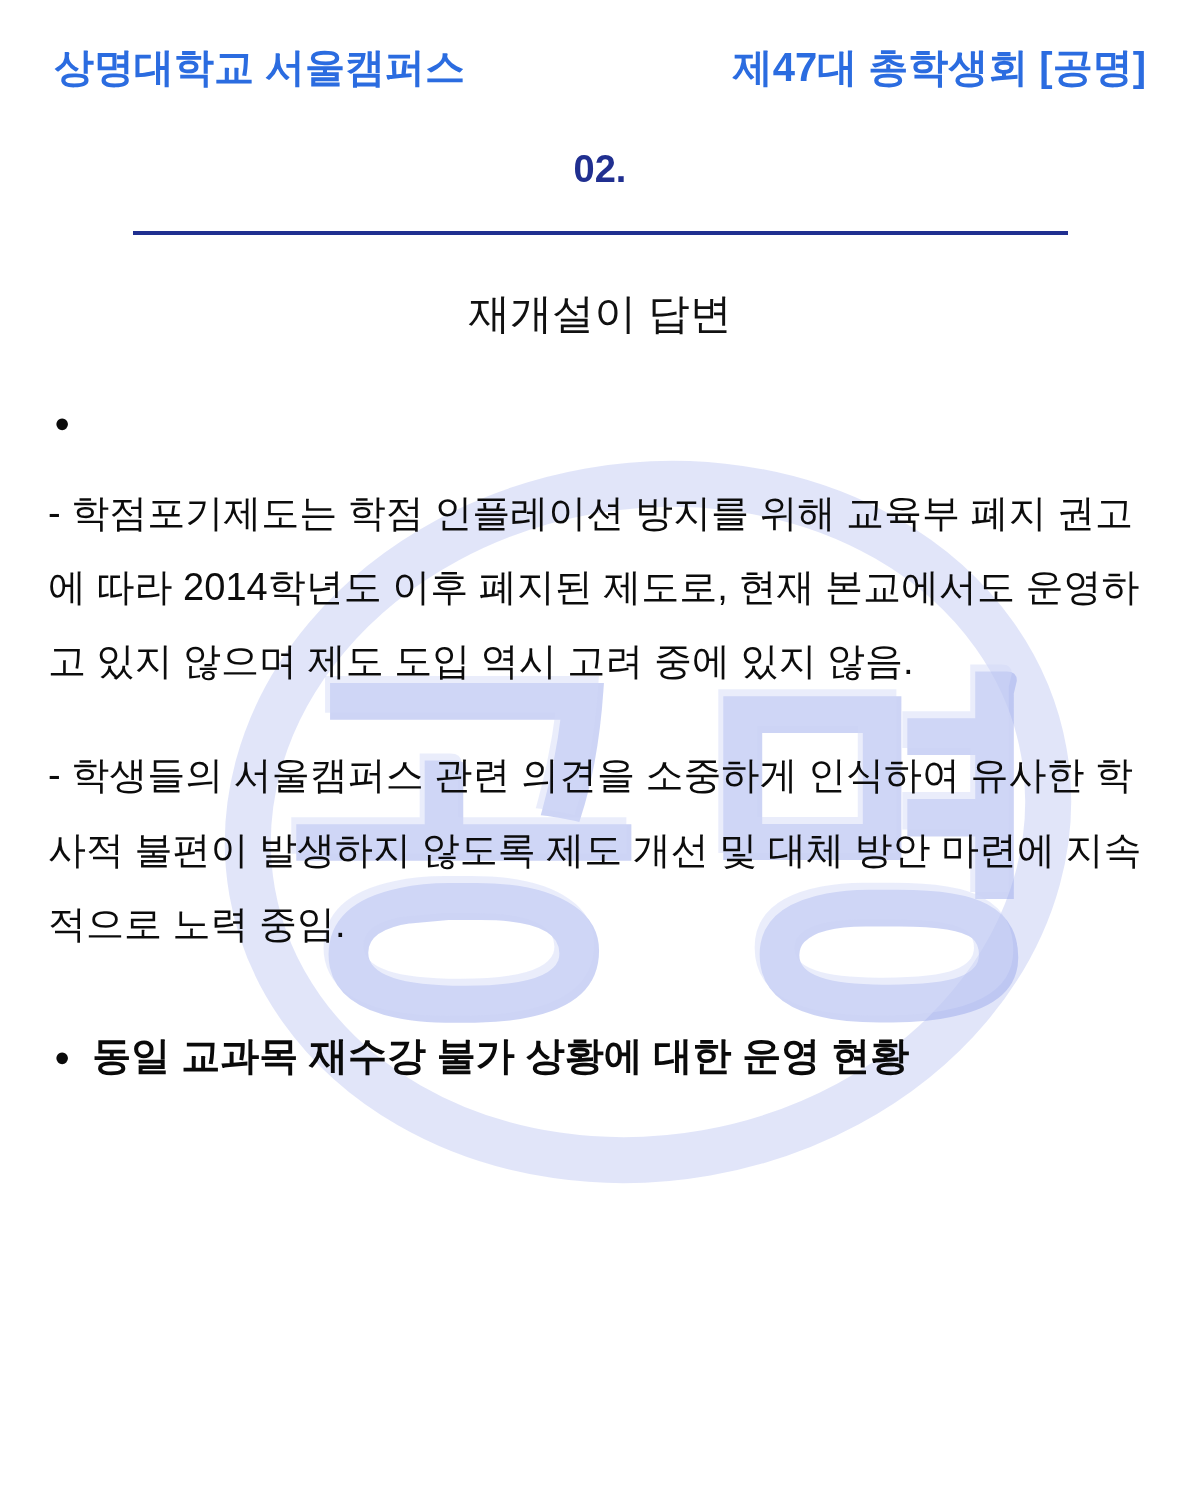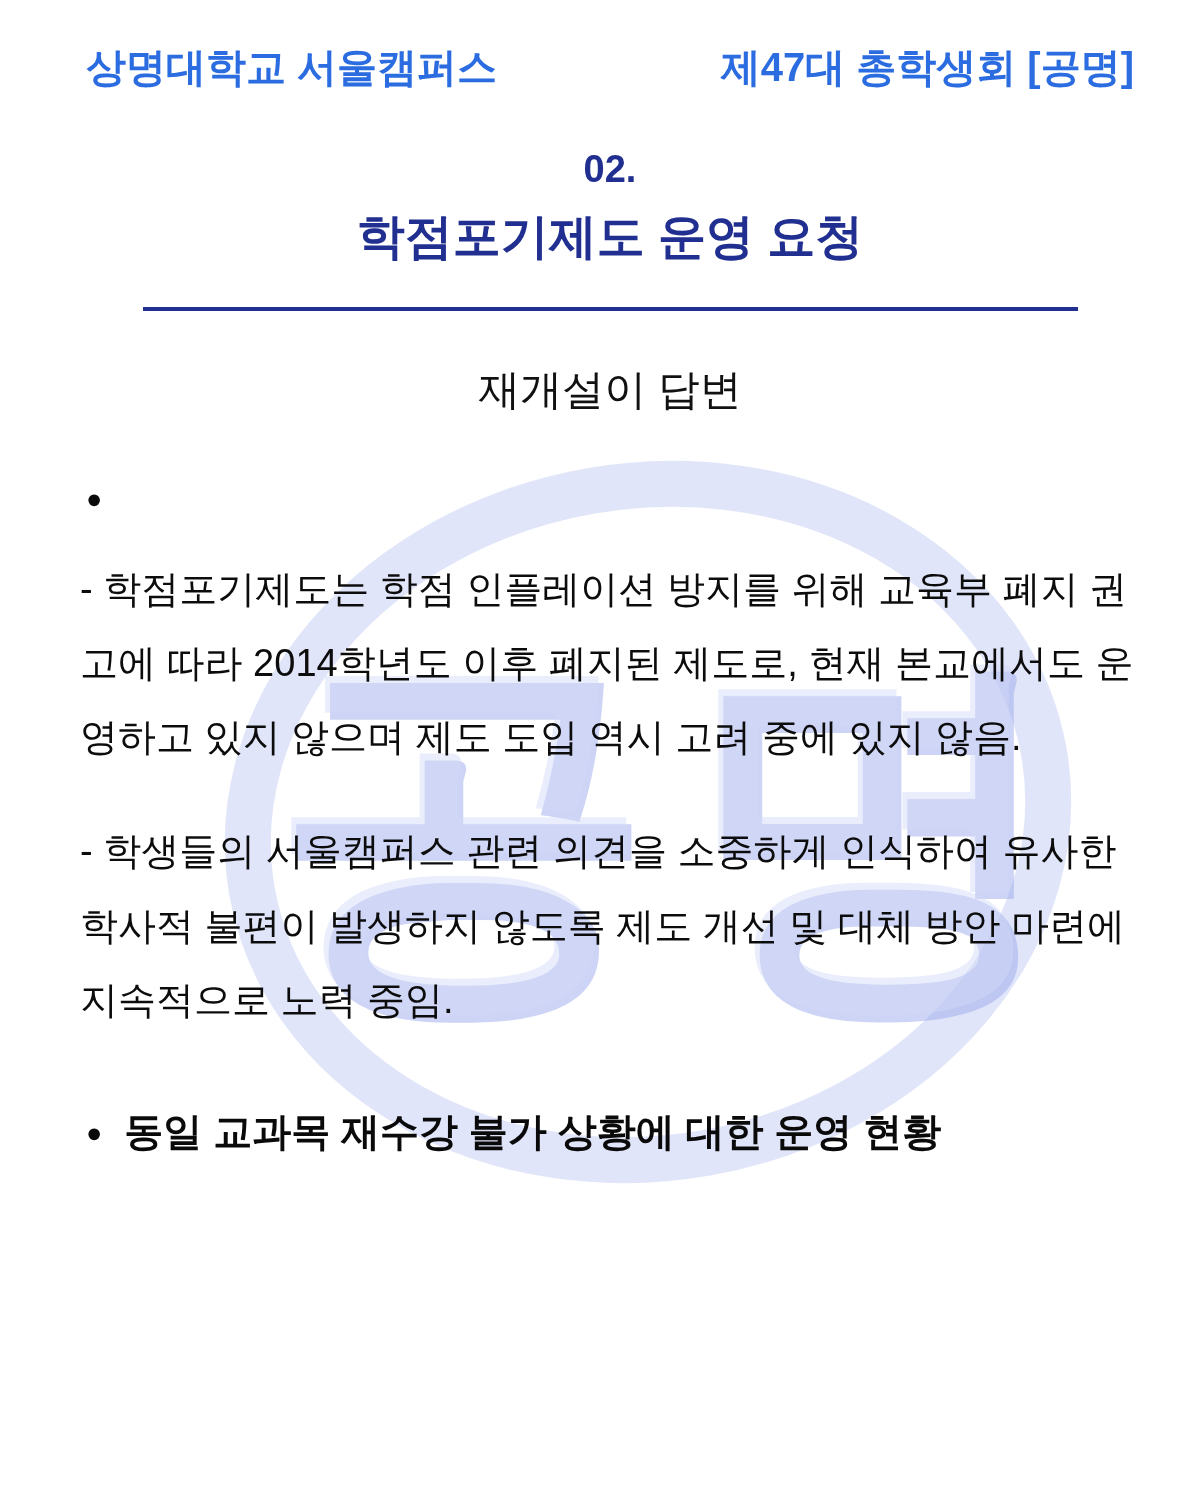--- a/index.html
+++ b/index.html
@@ -36,22 +36,21 @@
     font-weight: 800;
     letter-spacing: 34px;
     fill: #d2d9f8;
     opacity: 0.45;
   }
 
   
   .content {
     position: relative;
     z-index: 1;
-    padding: 45px 60px 0 48px;
-    margin-left: 32px;
+    padding: 45px 48px 0 48px;
   }
 
   .top-header {
     display: flex;
     justify-content: space-between;
     align-items: flex-start;
     padding: 0 6px;
     font-size: 40px;
     font-weight: 700;
     line-height: 1.1;
@@ -133,21 +132,20 @@
   <div class="content">
 
     <div class="top-header">
       <div class="hdr-left">상명대학교 서울캠퍼스</div>
       <div class="hdr-right">
         <span>제47대 총학생회 </span><span class="bracket">[공명]</span>
       </div>
     </div>
 
     <div class="doc-number">02.</div>
-    <h1 class="doc-title" style="margin-bottom:0;">학점포기제도 운영 요청</h1>
     <div class="divider"></div>
 
     <h2 class="subtitle" style="margin-bottom:0;">재개설이 답변</h2>
 
     <section>
       <div class="bullet-row">
         <span class="bullet-glyph">●</span>
       </div>
       <p class="para">- 학점포기제도는 학점 인플레이션 방지를 위해 교육부 폐지 권고에 따라 2014학년도 이후 폐지된 제도로, 현재 본교에서도 운영하고 있지 않으며 제도 도입 역시 고려 중에 있지 않음.</p>
       <p class="para">- 학생들의 서울캠퍼스 관련 의견을 소중하게 인식하여 유사한 학사적 불편이 발생하지 않도록 제도 개선 및 대체 방안 마련에 지속적으로 노력 중임.</p>

